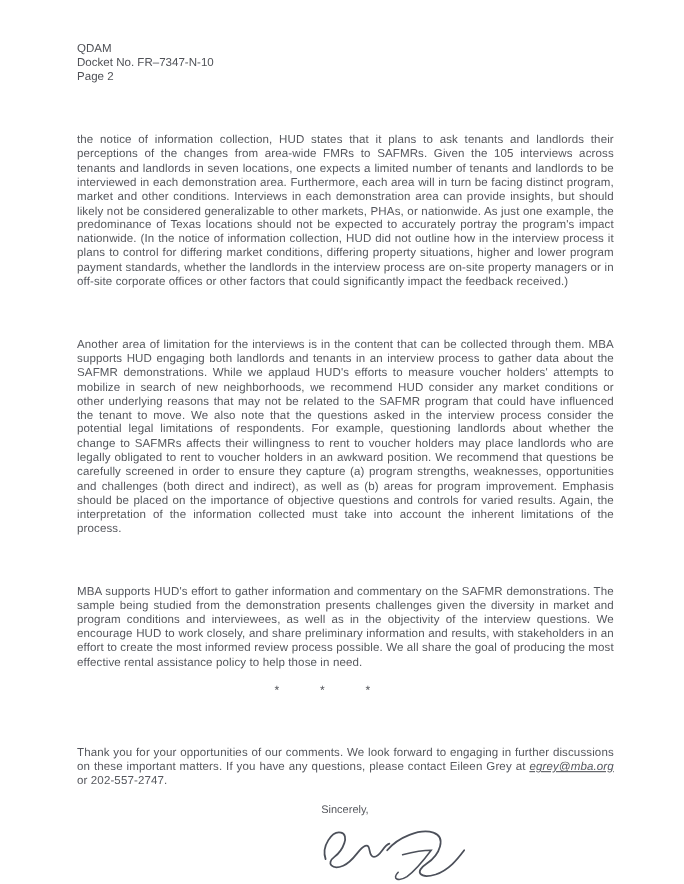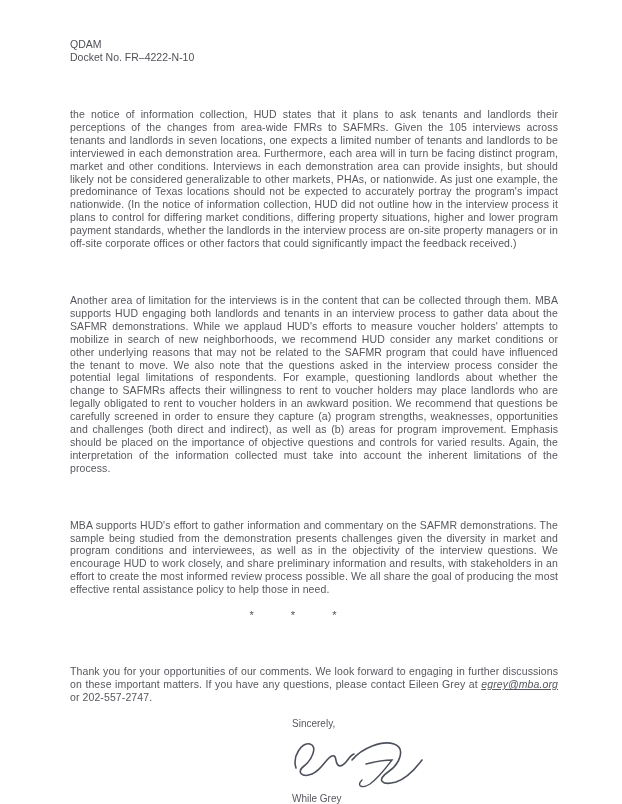--- a/index.html
+++ b/index.html
@@ -64,21 +64,22 @@
     color: #4f5157;
   }
 </style>
 </head>
 <body>
 
 <div class="page">
 
   <div class="header">
     <div>QDAM</div>
-    <div>Docket No. FR–4222-N-10</div>
+    <div>Docket No. FR–7347-N-10</div>
+    <div>Page 2</div>
   </div>
 
   <p class="body-para">the notice of information collection, HUD states that it plans to ask tenants and landlords their perceptions of the changes from area-wide FMRs to SAFMRs. Given the 105 interviews across tenants and landlords in seven locations, one expects a limited number of tenants and landlords to be interviewed in each demonstration area. Furthermore, each area will in turn be facing distinct program, market and other conditions. Interviews in each demonstration area can provide insights, but should likely not be considered generalizable to other markets, PHAs, or nationwide.  As just one example, the predominance of Texas locations should not be expected to accurately portray the program's impact nationwide. (In the notice of information collection, HUD did not outline how in the interview process it plans to control for differing market conditions, differing property situations, higher and lower program payment standards, whether the landlords in the interview process are on-site property managers or in off-site corporate offices or other factors that could significantly impact the feedback received.)</p>
 
   <p class="body-para">Another area of limitation for the interviews is in the content that can be collected through them. MBA supports HUD engaging both landlords and tenants in an interview process to gather data about the SAFMR demonstrations. While we applaud HUD's efforts to measure voucher holders' attempts to mobilize in search of new neighborhoods, we recommend HUD consider any market conditions or other underlying reasons that may not be related to the SAFMR program that could have influenced the tenant to move.  We also note that the questions asked in the interview process consider the potential legal limitations of respondents. For example, questioning landlords about whether the change to SAFMRs affects their willingness to rent to voucher holders may place landlords who are legally obligated to rent to voucher holders in an awkward position. We recommend that questions be carefully screened in order to ensure they capture (a) program strengths, weaknesses, opportunities and challenges (both direct and indirect), as well as (b) areas for program improvement.  Emphasis should be placed on the importance of objective questions and controls for varied results. Again, the interpretation of the information collected must take into account the inherent limitations of the process.</p>
 
   <p class="body-para">MBA supports HUD's effort to gather information and commentary on the SAFMR demonstrations. The sample being studied from the demonstration presents challenges given the diversity in market and program conditions and interviewees, as well as in the objectivity of the interview questions. We encourage HUD to work closely, and share preliminary information and results, with stakeholders in an effort to create the most informed review process possible. We all share the goal of producing the most effective rental assistance policy to help those in need.</p>
 
   <div class="separator">* * *</div>
 

